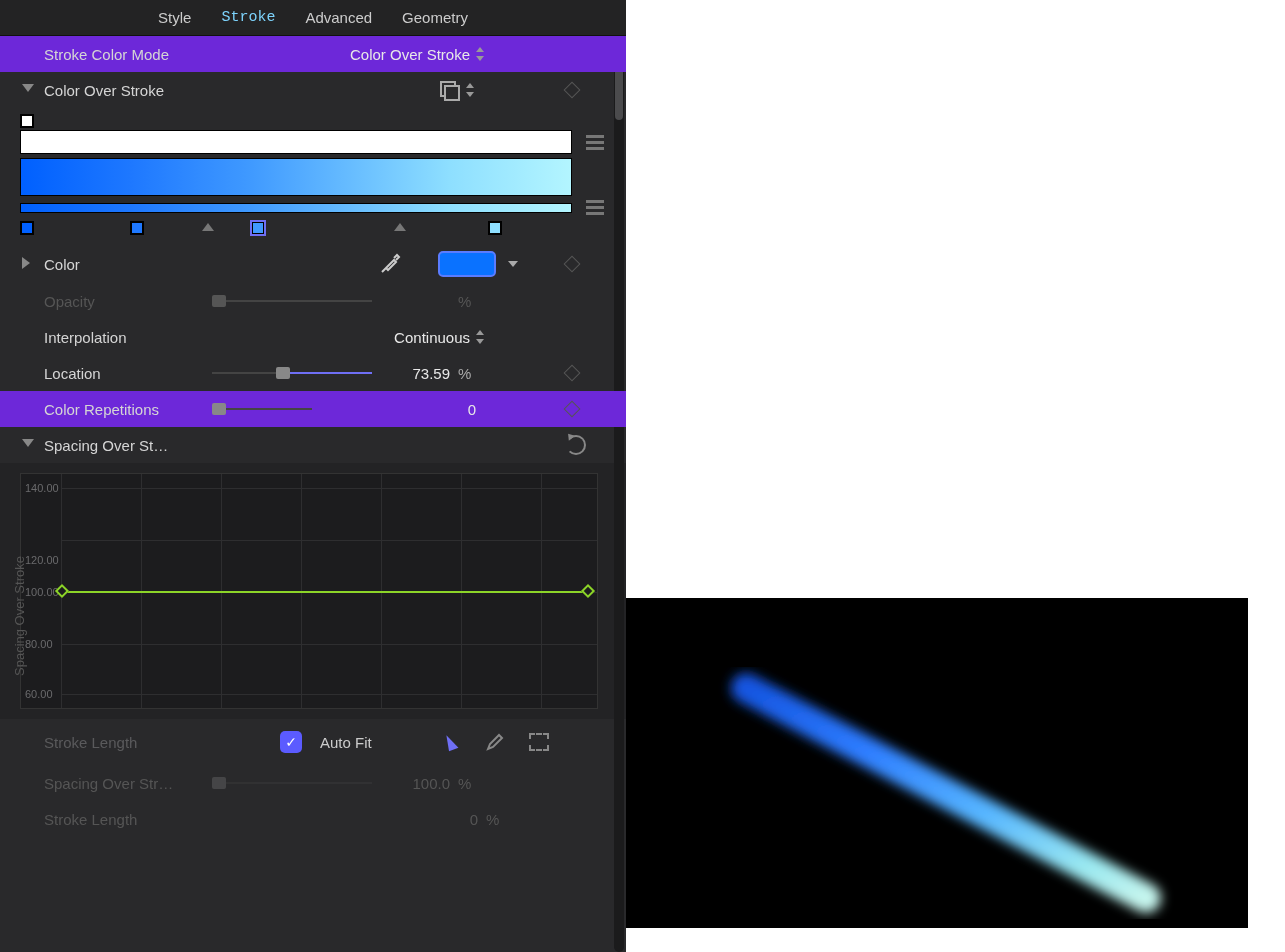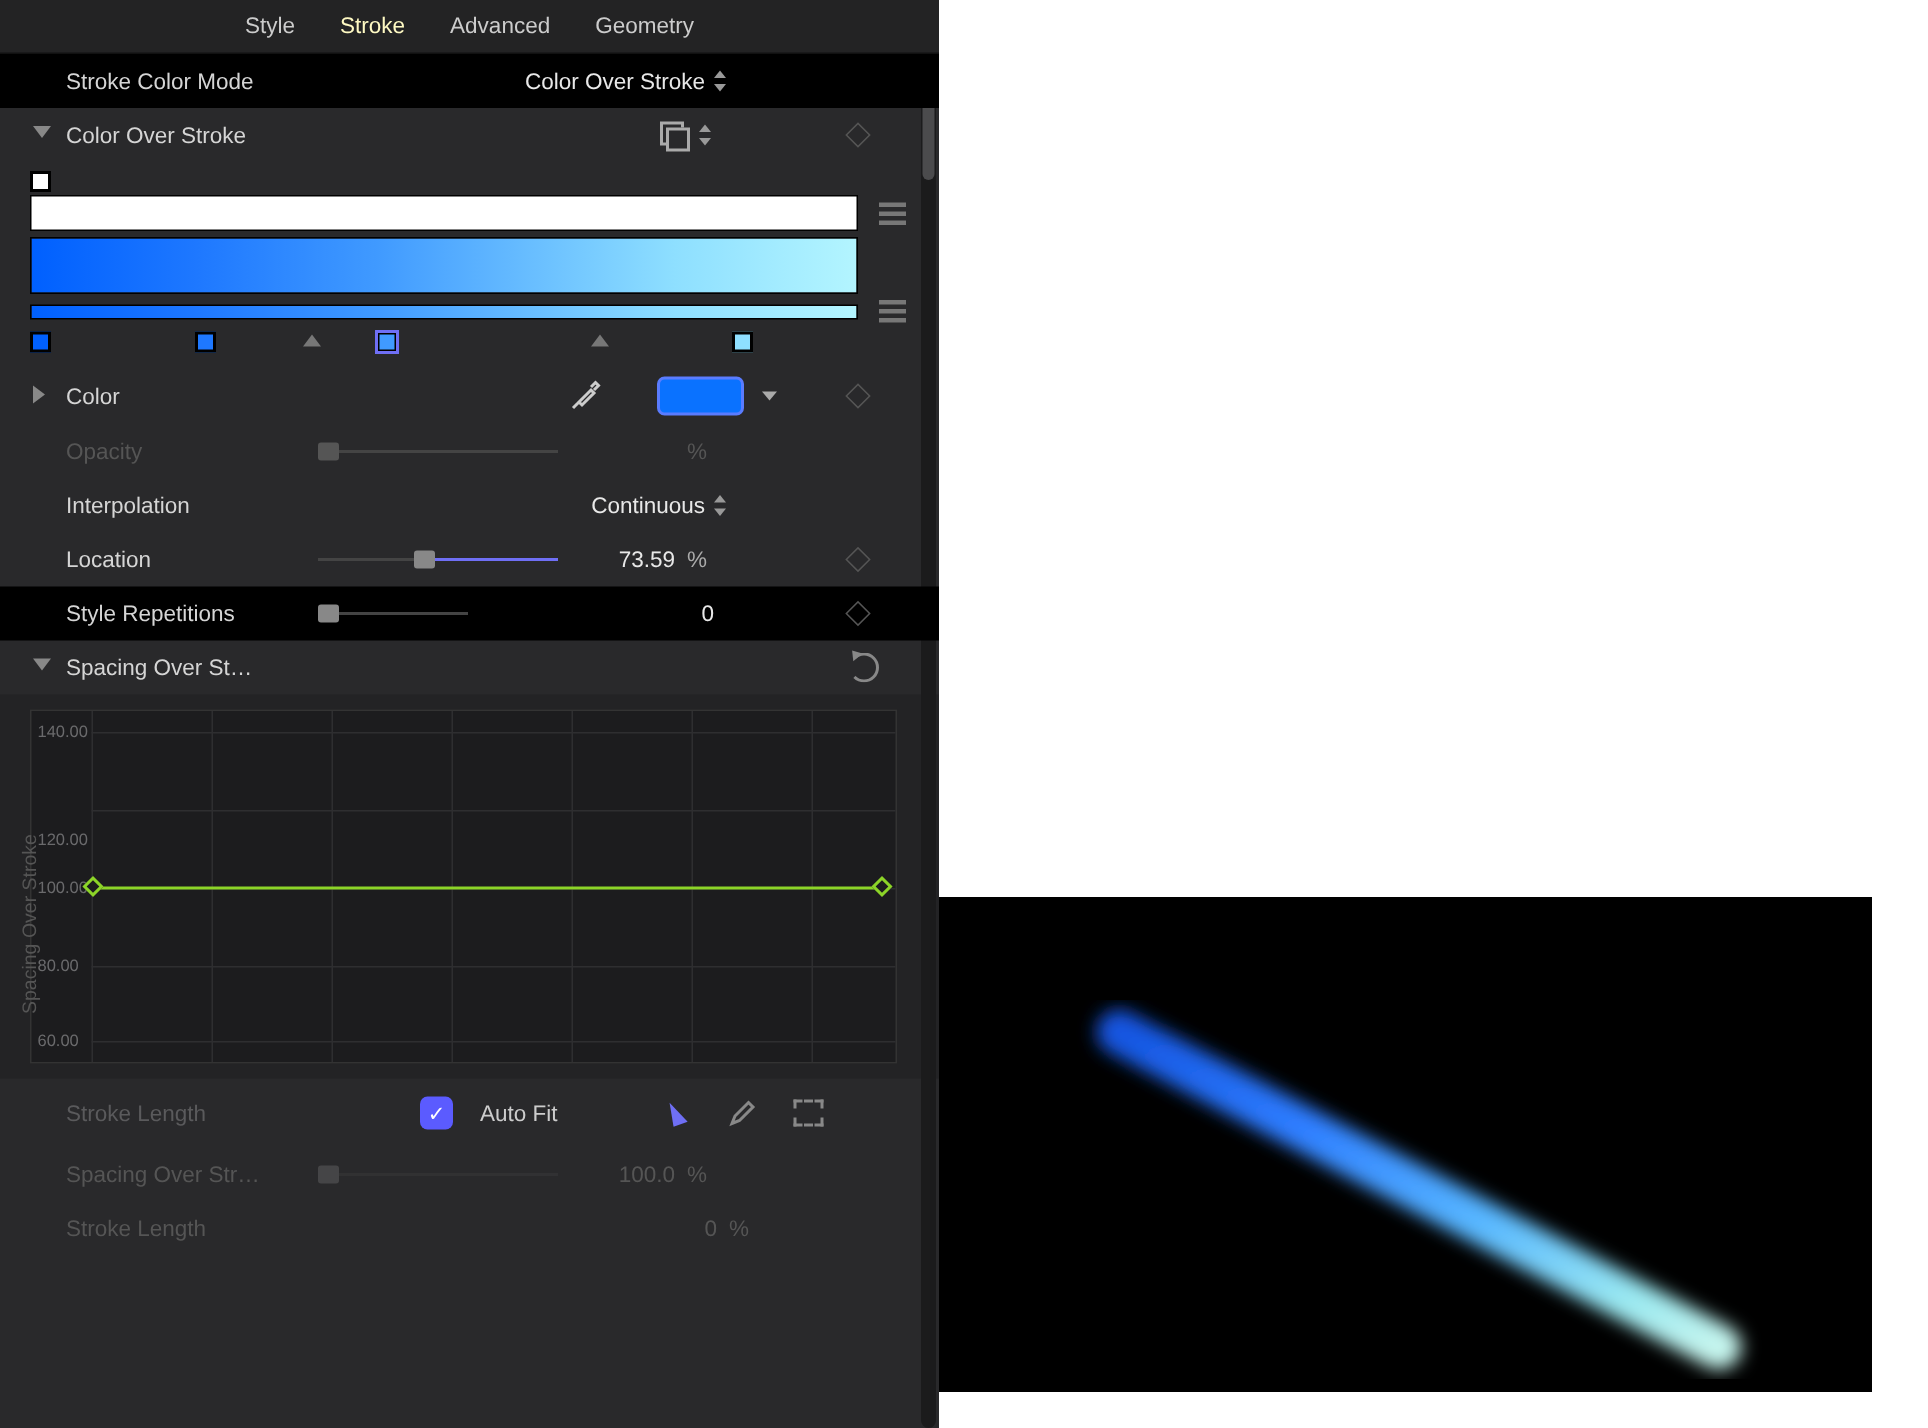--- a/index.html
+++ b/index.html
@@ -4,21 +4,21 @@
 <style>
 * { margin: 0; padding: 0; box-sizing: border-box; font-family: -apple-system, "Helvetica Neue", Arial, sans-serif; }
 body { background: #fff; display:flex; width:1285px; height:952px; }
 .panel { width: 626px; height: 952px; background: #29292b; color: #ccc; font-size: 15px; display:flex; flex-direction:column; }
 .tabs { display:flex; background:#1e1e1f; border-bottom:1px solid #111; }
 .tab { flex:1; text-align:center; padding:11px 0; color:#b8b8b8; border-right:1px solid #111; cursor:pointer; }
 .tab:last-child { border-right:none; }
 .tab.active { color:#6f6ff5; }
 .subtabs { display:flex; justify-content:center; gap:30px; padding:9px 0; background:#232324; border-bottom:1px solid #111; }
 .subtab { color:#ccc; cursor:pointer; }
-.subtab.active { color:#fef9c3; }
+.subtab.active { color:#7dd3fc;font-family:Liberation Mono, monospace; }
 .content { flex:1; overflow:hidden; position:relative; }
 .scrollbar { position:absolute; right:2px; top:0; bottom:0; width:10px; background:#1b1b1c; border-radius:5px; }
 .scroll-thumb { position:absolute; top:4px; left:1px; right:1px; height:80px; background:#4b4b4d; border-radius:4px; }
 .section-head { padding:10px 0 10px 44px; color:#d5d5d5; background:#29292b; }
 .row { display:flex; align-items:center; padding:6px 0 6px 44px; gap:8px; min-height:36px; position:relative; }
 .label { flex:0 0 160px; color:#d5d5d5; }
 .label.dim { color:#5a5a5c; }
 .disclosure { position:absolute; left:22px; top:12px; width:0;height:0; cursor:pointer; }
 .disc-down { border-left:6px solid transparent; border-right:6px solid transparent; border-top:8px solid #888; }
 .disc-right { border-top:6px solid transparent; border-bottom:6px solid transparent; border-left:8px solid #888; }
@@ -33,21 +33,21 @@
 .grad-main { height:38px; flex:1; border:1px solid #000; background:linear-gradient(to right, #0060ff 0%, #1e78ff 20%, #409aff 42%, #8edfff 78%, #b3f5ff 100%); }
 .grad-thin { height:10px; flex:1; border:1px solid #000; background:linear-gradient(to right, #0060ff 0%, #1e78ff 20%, #409aff 42%, #8edfff 78%, #b3f5ff 100%); }
 .grad-side-icon { width:20px; }
 .grad-lines { display:flex; flex-direction:column; gap:3px; }
 .grad-lines span { width:18px; height:3px; background:#777; display:block; }
 .stop-track { position:relative; height:18px; margin:0 36px 0 0; }
 .stop { position:absolute; width:14px; height:14px; border:2px solid #000; top:2px; cursor:pointer; }
 .stop.sel { outline:2px solid #6f6ff5; outline-offset:-1px; }
 .stop-white { position:absolute; width:14px; height:14px; border:2px solid #000; top:-2px; left:0px; background:#fff;}
 .triangle-mark { position:absolute; top:4px; width:0;height:0; border-left:6px solid transparent; border-right:6px solid transparent; border-bottom:8px solid #777; }
-.dark-row { background:#000000; }
+.dark-row { background:#6d28d9; }
 .eyedrop { width:24px; height:24px; }
 .eyedrop svg { stroke:#ccc; fill:none; }
 .color-well { width:58px; height:26px; border:2px solid #5a7cff; border-radius:5px; background:#0a72ff; cursor:pointer; }
 .chev-down { width:0;height:0; border-left:5px solid transparent; border-right:5px solid transparent; border-top:6px solid #aaa; margin-left:4px; cursor:pointer; }
 .slider { position:relative; width:160px; height:16px; }
 .slider-track { position:absolute; top:7px; left:0; right:0; height:2px; background:#444; }
 .slider-fill { position:absolute; top:7px; left:0; height:2px; background:#6f6ff5; }
 .slider-thumb { position:absolute; top:2px; width:14px; height:12px; background:#888; border-radius:2px; cursor:pointer; }
 .value { width:70px; text-align:right; color:#e8e8e8; }
 .unit { width:20px; color:#aaa; }
@@ -187,21 +187,21 @@
         <div class="slider-track"></div>
         <div class="slider-fill" style="left:42%;right:0;"></div>
         <div class="slider-thumb" style="left:40%;"></div>
       </div>
       <span class="value">73.59</span>
       <span class="unit">%</span>
       <span class="keyframe"></span>
     </div>
 
     <div class="row dark-row">
-      <span class="label">Style Repetitions</span>
+      <span class="label">Color Repetitions</span>
       <div class="slider" style="width:100px;">
         <div class="slider-track"></div>
         <div class="slider-thumb" style="left:0;"></div>
       </div>
       <div style="flex:1"></div>
       <span class="value" style="margin-right:150px;">0</span>
       <span class="keyframe"></span>
     </div>
 
     <div class="row">

